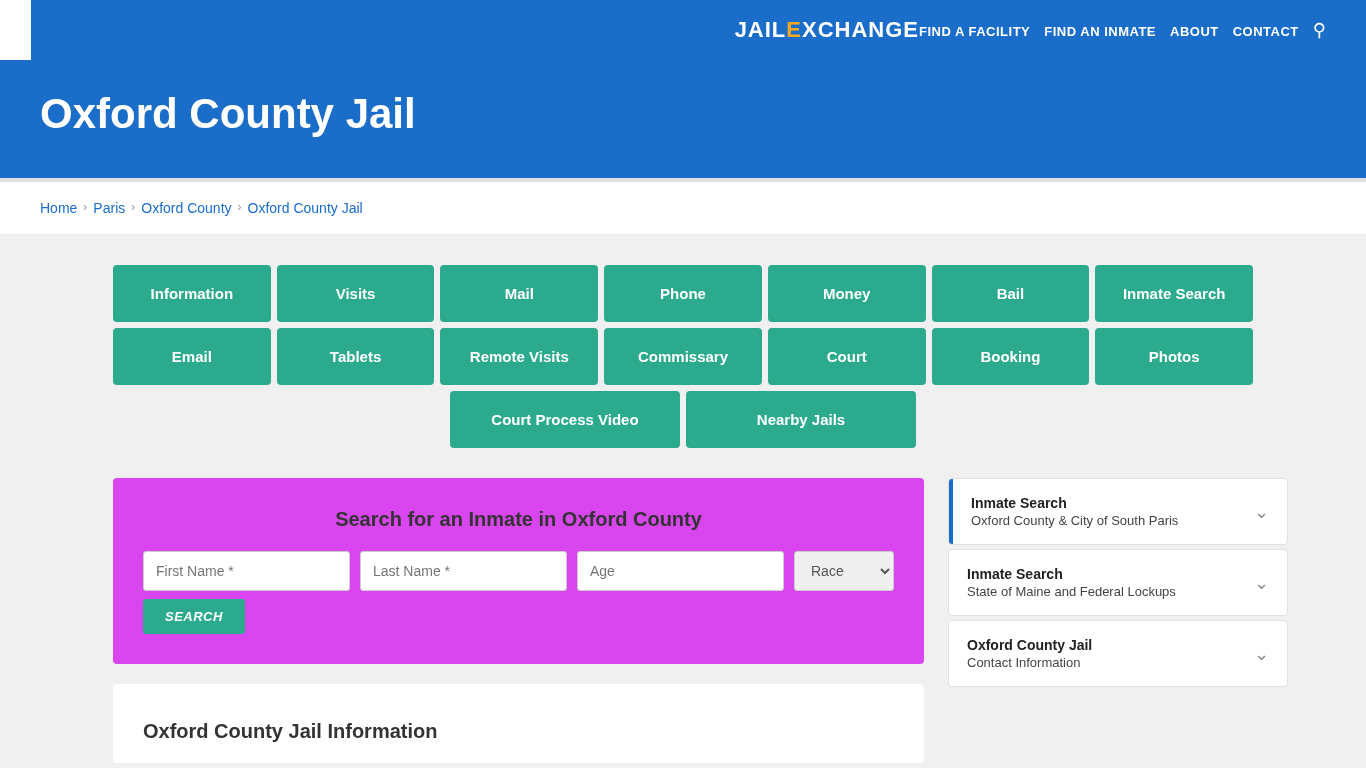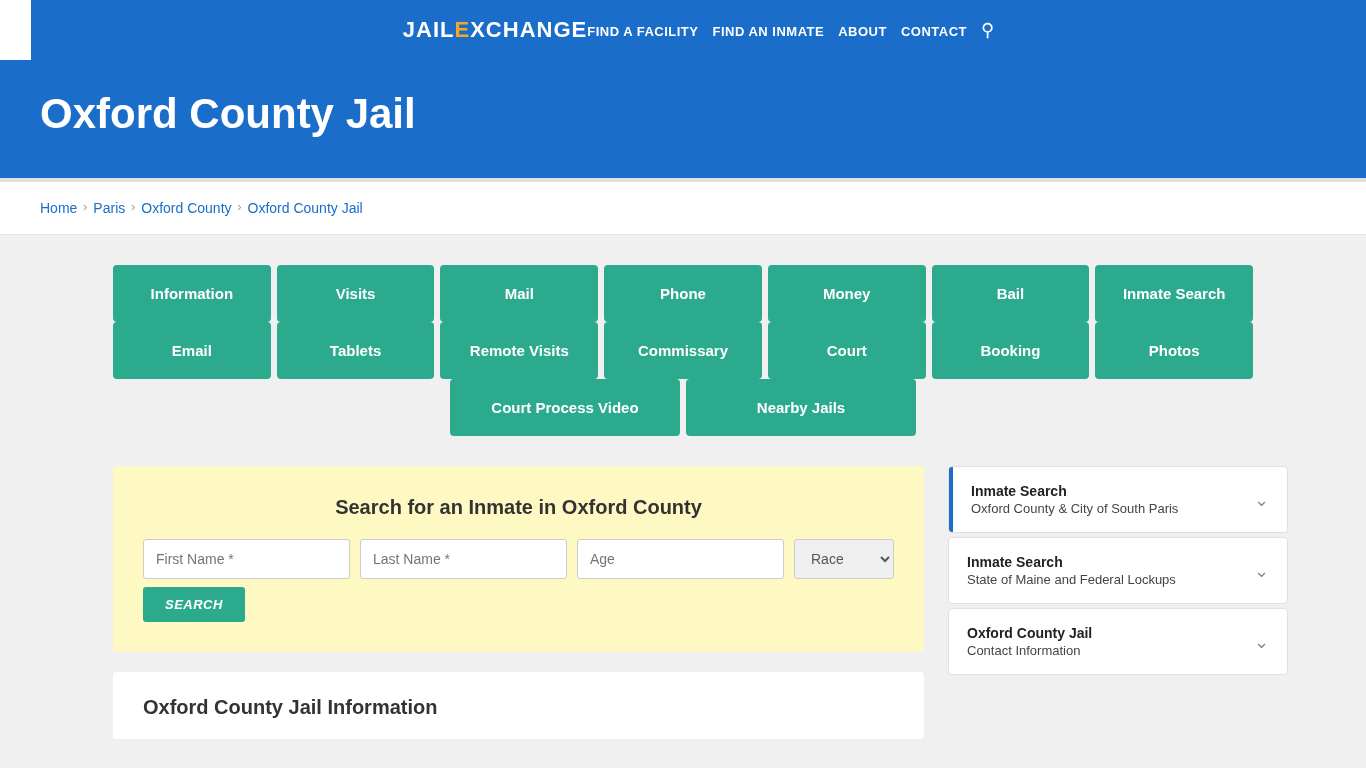--- a/index.html
+++ b/index.html
@@ -3,21 +3,21 @@
   <meta charset="utf-8">
   <style>
     * { box-sizing: border-box; margin: 0; padding: 0; }
     body { font-family: Arial, sans-serif; background: #fff; color: #333; font-size: 15px; }
 
     
     .navbar {
       background: #1a6dc9;
       display: flex;
       align-items: center;
-      justify-content: center;
+      justify-content: flex-end;
       padding: 0 40px;
       height: 60px;
       margin-left: 31px;
     }
     .navbar-logo {
       font-size: 22px;
       font-weight: 900;
       color: #fff;
       letter-spacing: 1px;
     }
@@ -80,20 +80,21 @@
     
     .main-bg {
       background: #f0f0f0;
       padding: 30px 40px;
     }
 
     
     .btn-grid {
       display: flex;
       flex-direction: column;
+      gap: 6px;
       max-width: 1140px;
       margin: 0 auto 30px;
     }
     .btn-row {
       display: flex;
       gap: 6px;
       justify-content: center;
     }
     .btn-tile {
       background: #2baa8e;
@@ -122,21 +123,21 @@
       gap: 24px;
       max-width: 1140px;
       margin: 0 auto;
     }
     .content-main {
       flex: 1;
     }
 
     
     .search-box {
-      background: #fef9c3;
+      background: #d946ef;
       border-radius: 4px;
       padding: 30px 30px 30px;
       margin-bottom: 20px;
     }
     .search-box h2 {
       text-align: center;
       font-size: 20px;
       font-weight: 700;
       margin-bottom: 20px;
     }
@@ -166,21 +167,21 @@
       letter-spacing: 0.5px;
       border-radius: 3px;
       cursor: pointer;
       font-style: italic;
     }
 
     
     .info-box {
       background: #fff;
       border-radius: 4px;
-      padding: 24px 30px 20px;
+      padding: 36px 30px 20px;
     }
     .info-box h2 {
       font-size: 20px;
       font-weight: 700;
     }
 
     
     .sidebar {
       width: 340px;
       flex-shrink: 0;

